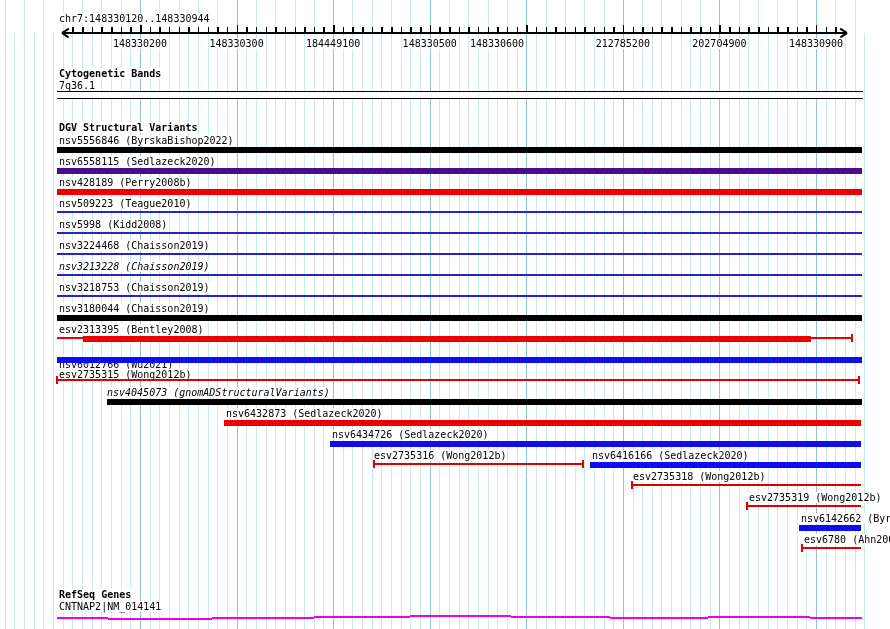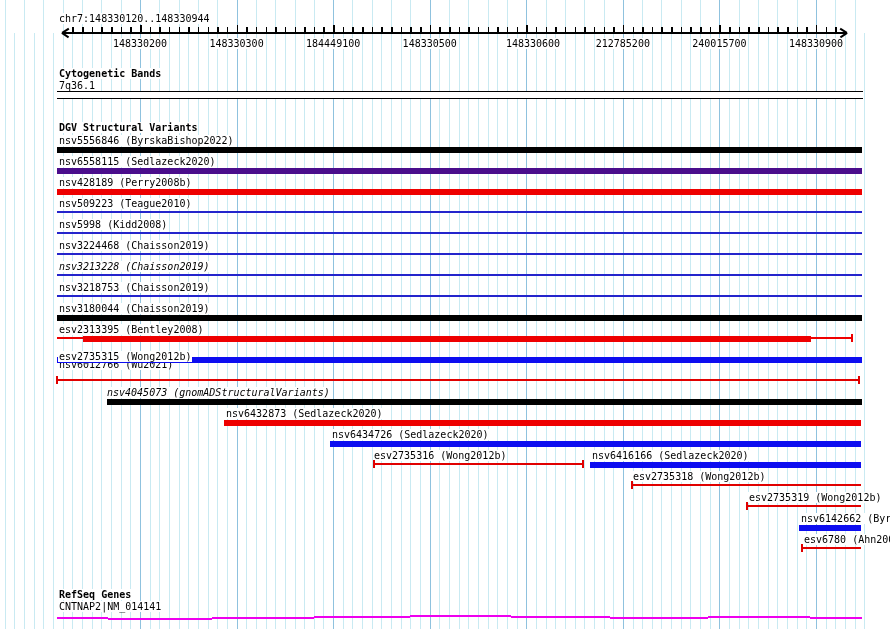--- a/index.html
+++ b/index.html
@@ -200,23 +200,23 @@
         <div class="abs tick" style="left: 787.019px; top: 27px; height: 5px;"></div>
         <div class="abs tick" style="left: 796.676px; top: 27px; height: 5px;"></div>
         <div class="abs tick" style="left: 806.333px; top: 27px; height: 5px;"></div>
         <div class="abs tick" style="left: 815.99px; top: 25px; height: 9px;"></div>
         <div class="abs tick" style="left: 825.647px; top: 27px; height: 5px;"></div>
         <div class="abs tick" style="left: 835.304px; top: 27px; height: 5px;"></div>
         <div class="abs axis-label" style="left: 140px; top: 38px;">148330200</div>
         <div class="abs axis-label" style="left: 236.57px; top: 38px;">148330300</div>
         <div class="abs axis-label" style="left: 333.14px; top: 38px;">184449100</div>
         <div class="abs axis-label" style="left: 429.71px; top: 38px;">148330500</div>
-        <div class="abs axis-label" style="left: 533px; top: 38px;">148330600</div>
+        <div class="abs axis-label" style="left: 497px; top: 38px;">148330600</div>
         <div class="abs axis-label" style="left: 622.85px; top: 38px;">212785200</div>
-        <div class="abs axis-label" style="left: 719.42px; top: 38px;">240015700</div>
+        <div class="abs axis-label" style="left: 719.42px; top: 38px;">202704900</div>
         <div class="abs axis-label" style="left: 815.99px; top: 38px;">148330900</div>
       </div>
   </div>
 
   <div>
     <span class="abs hdr" style="left:58px;top:68px;">Cytogenetic Bands</span>
     <span class="abs label" style="left:58px;top:80px;">7q36.1</span>
     <div class="abs band-box" style="left:57px;top:91px;width:806px;height:6px;"></div>
   </div>
 
@@ -241,21 +241,21 @@
         <div class="abs bar" style="left: 57px; top: 295px; width: 805px; height: 2px; background: rgb(36, 36, 204);"></div>
         <div class="abs label" style="left: 58px; top: 303px;">nsv3180044 (Chaisson2019)</div>
         <div class="abs bar" style="left: 57px; top: 315px; width: 805px; height: 6px; background: rgb(0, 0, 0);"></div>
         <div class="abs label" style="left: 58px; top: 324px;">esv2313395 (Bentley2008)</div>
         <div class="abs bar" style="left: 57px; top: 337px; width: 26px; height: 2px; background: rgb(238, 0, 0);"></div>
         <div class="abs bar" style="left: 83px; top: 336px; width: 728px; height: 6px; background: rgb(238, 0, 0);"></div>
         <div class="abs bar" style="left: 811px; top: 337px; width: 41px; height: 2px; background: rgb(238, 0, 0);"></div>
         <div class="abs whisker" style="left: 851px; top: 334px; background: rgb(238, 0, 0);"></div>
         <div class="abs label" style="left: 58px; top: 359px;">nsv6012766 (Wu2021)</div>
         <div class="abs bar" style="left: 57px; top: 357px; width: 805px; height: 6px; background: rgb(13, 13, 240);"></div>
-        <div class="abs label" style="left: 58px; top: 351px;">esv2735315 (Wong2012b)</div>
+        <div class="abs label" style="left: 58px; top: 369px;">esv2735315 (Wong2012b)</div>
         <div class="abs bar" style="left: 57px; top: 379px; width: 802px; height: 2px; background: rgb(224, 0, 0);"></div>
         <div class="abs whisker" style="left: 56px; top: 376px; background: rgb(224, 0, 0);"></div>
         <div class="abs whisker" style="left: 858px; top: 376px; background: rgb(224, 0, 0);"></div>
         <div class="abs label" style="left: 106px; top: 387px; font-style: italic;">nsv4045073 (gnomADStructuralVariants)</div>
         <div class="abs bar" style="left: 107px; top: 399px; width: 755px; height: 6px; background: rgb(0, 0, 0);"></div>
         <div class="abs label" style="left: 225px; top: 408px;">nsv6432873 (Sedlazeck2020)</div>
         <div class="abs bar" style="left: 224px; top: 420px; width: 637px; height: 6px; background: rgb(238, 0, 0);"></div>
         <div class="abs label" style="left: 331px; top: 429px;">nsv6434726 (Sedlazeck2020)</div>
         <div class="abs bar" style="left: 330px; top: 441px; width: 531px; height: 6px; background: rgb(13, 13, 240);"></div>
         <div class="abs label" style="left: 373px; top: 450px;">esv2735316 (Wong2012b)</div>

